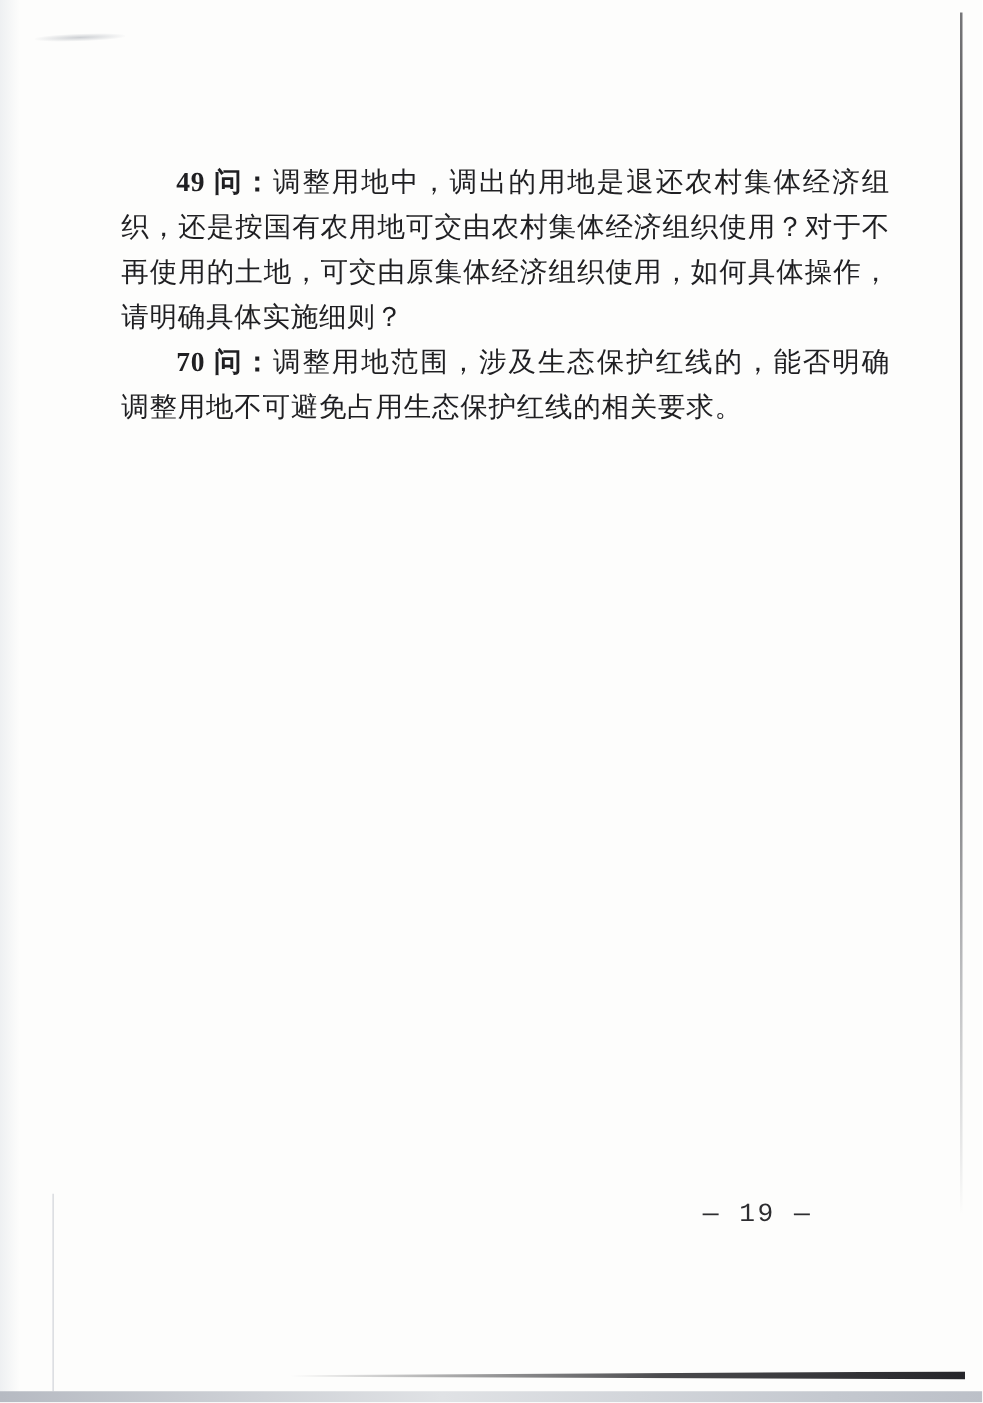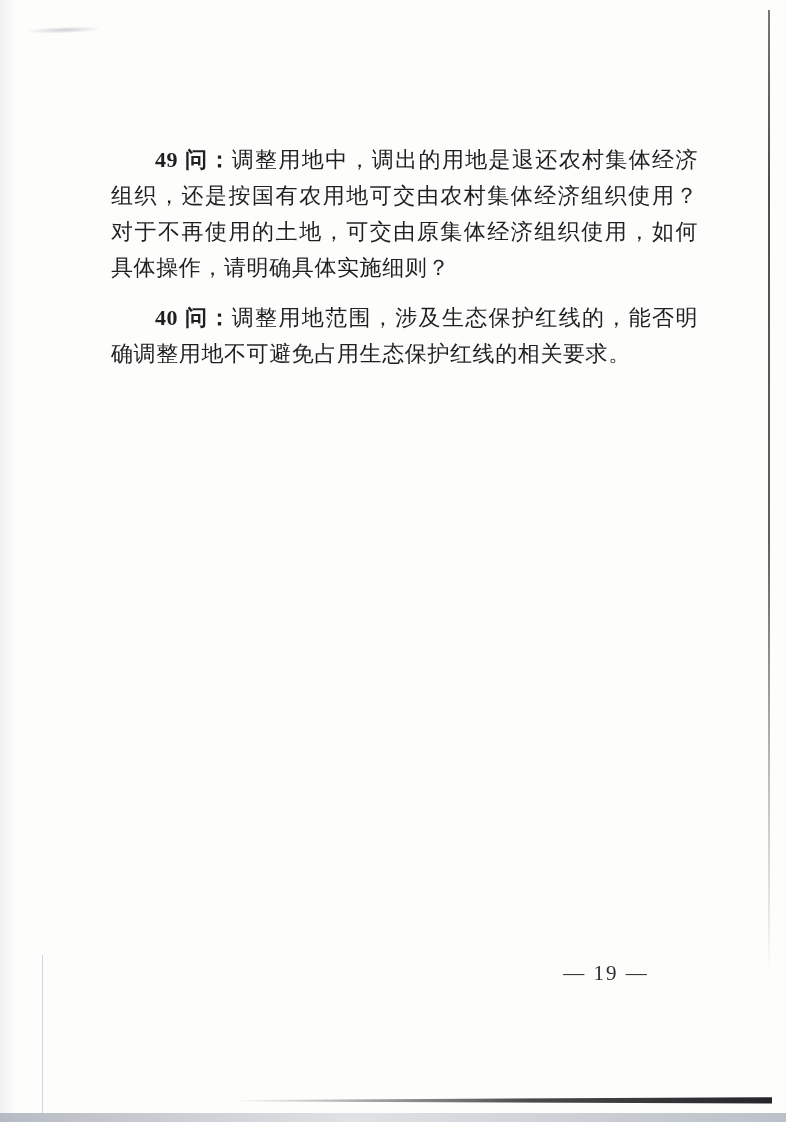--- a/index.html
+++ b/index.html
@@ -74,51 +74,51 @@
     left: 97px; top: 128px;
     width: 615px;
     font-size: 22px;
     line-height: 36px;
     letter-spacing: 0.6px;
     color: #1f1f22;
     text-align: justify;
     text-justify: inter-ideograph;
   }
   .doc p {
-    margin: 14px;
+    margin: 0;
     padding: 0;
     text-indent: 2em;
   }
   .pfx {
     font-weight: bold;
   }
   .page-number {
     position: absolute;
     left: 540px; top: 961px;
     width: 132px;
     text-align: center;
     font-size: 21px;
     letter-spacing: 2px;
     color: #2d2d30;
-    font-family: Liberation Serif, serif;
+    font-family: Liberation Mono, monospace;
   }
 </style>
 </head>
 <body>
 
 <div class="page">
 
   <div class="left-edge-tint"></div>
   <div class="smudge-top-left"></div>
   <div class="right-scan-line"></div>
   <div class="left-scan-line"></div>
 
   <div class="doc">
     <p><span class="pfx">49 问：</span><span>调整用地中，调出的用地是退还农村集体经济组织，还是按国有农用地可交由农村集体经济组织使用？对于不再使用的土地，可交由原集体经济组织使用，如何具体操作，请明确具体实施细则？</span></p>
-    <p><span class="pfx">40 问：</span><span>调整用地范围，涉及生态保护红线的，能否明确调整用地不可避免占用生态保护红线的相关要求。</span></p>
+    <p><span class="pfx">70 问：</span><span>调整用地范围，涉及生态保护红线的，能否明确调整用地不可避免占用生态保护红线的相关要求。</span></p>
   </div>
 
   <div class="page-number">— 19 —</div>
 
   <div class="bottom-scan-line"></div>
   <div class="bottom-band"></div>
 
 </div>
 
 </body></html>

